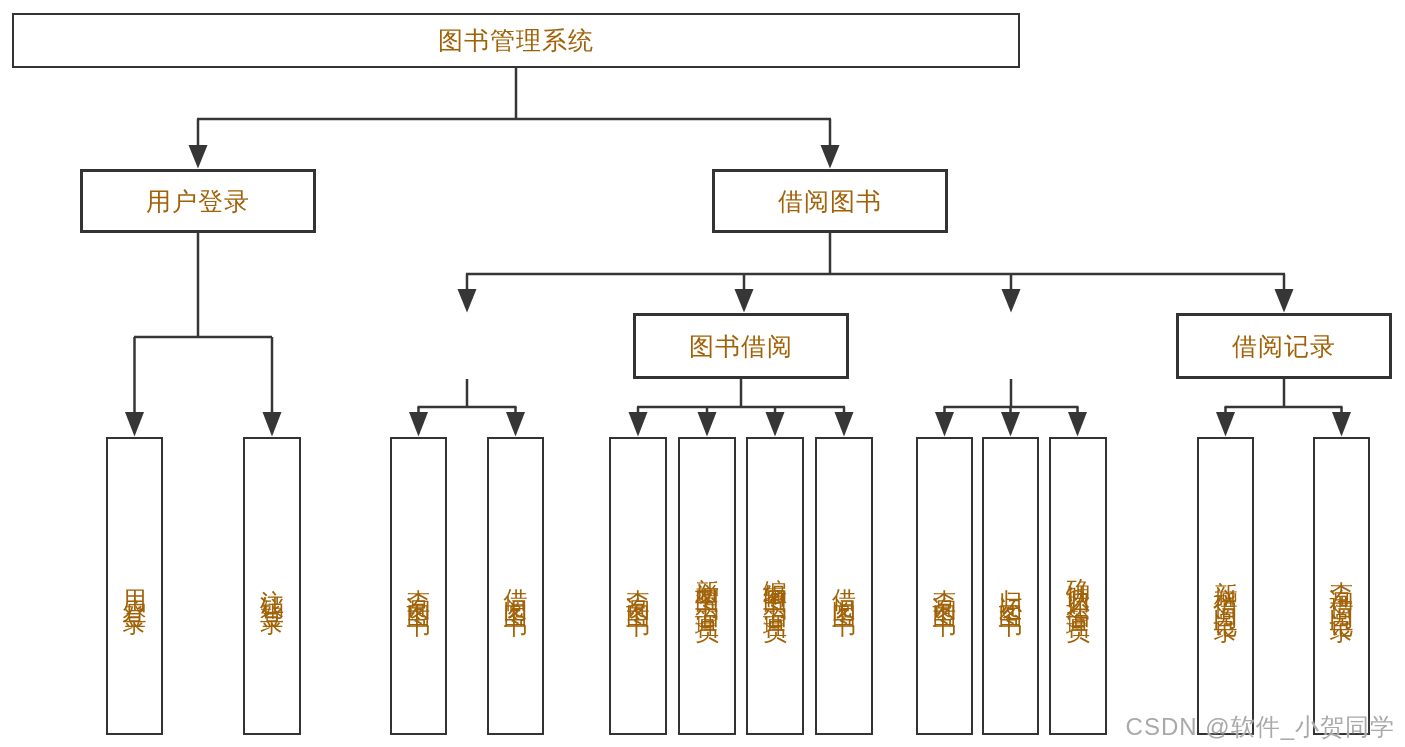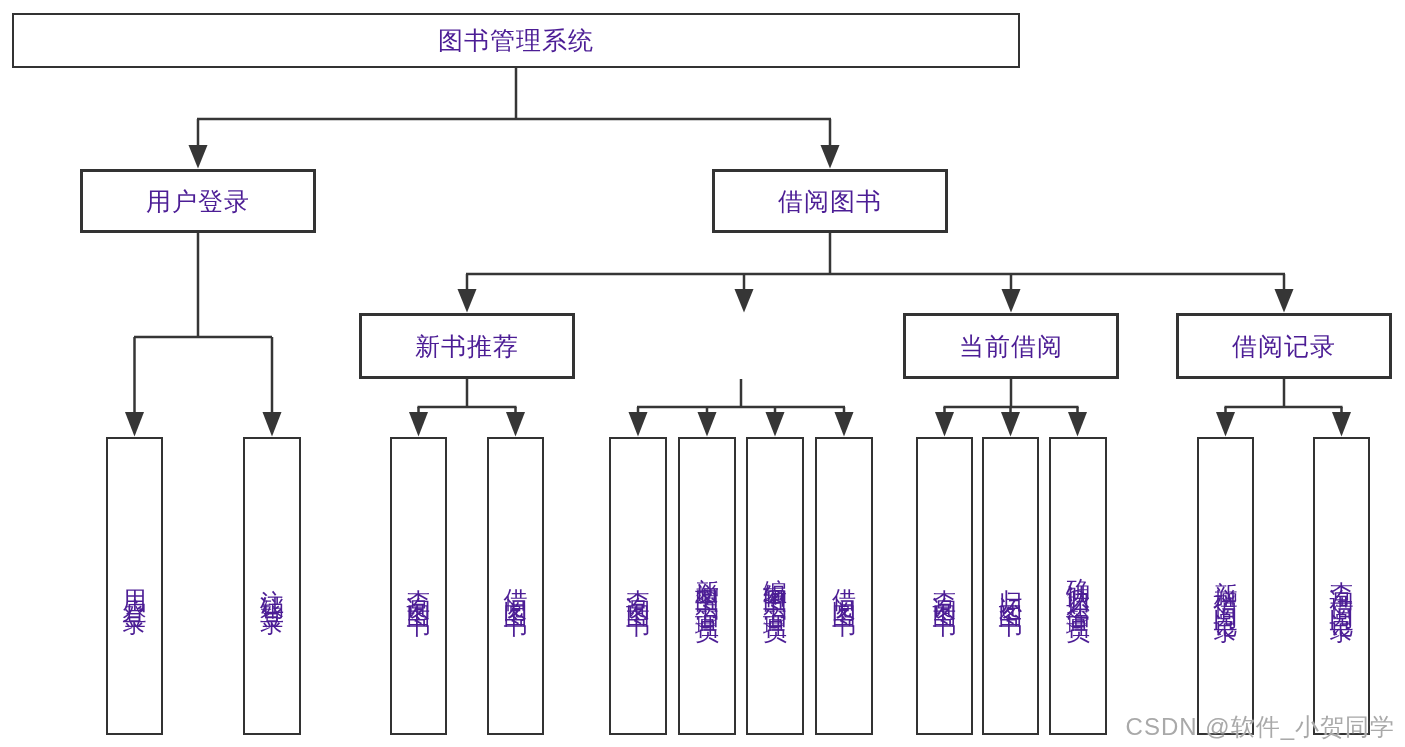--- a/index.html
+++ b/index.html
@@ -9,21 +9,21 @@
     background:#ffffff;
     overflow:hidden;
     font-family:"Liberation Sans", sans-serif;
   }
   .wires{position:absolute;left:0;top:0;width:1405px;height:747px;}
   .node{
     position:absolute;
     box-sizing:border-box;
     background:#ffffff;
     border:3px solid #333333;
-    color:#4c1d95;
+    color:#a16207;
     display:flex;align-items:center;justify-content:center;
     font-size:25px;
     letter-spacing:1px;
     white-space:nowrap;
   }
   .node.root{border-width:2px;}
   .node.v{
     border-width:2px;
     writing-mode:vertical-rl;
     text-orientation:mixed;
@@ -120,22 +120,21 @@
       <path d="M1216,412 H1235 L1225.5,436.5 Z" stroke="none" fill="#363636"></path>
       <path d="M1332,412 H1351 L1341.5,436.5 Z" stroke="none" fill="#363636"></path>
     </g>
   </svg>
 
   <div class="node root" style="left:12px;top:13px;width:1008px;height:55px">图书管理系统</div>
 
   <div class="node" style="left:80px;top:169px;width:236px;height:64px">用户登录</div>
   <div class="node" style="left:712px;top:169px;width:236px;height:64px">借阅图书</div>
 
-  <div class="node" style="left:359px;top:313px;width:216px;height:66px">新书推荐</div>
-  <div class="node" style="left:903px;top:313px;width:216px;height:66px">当前借阅</div>
+  <div class="node" style="left:633px;top:313px;width:216px;height:66px">图书借阅</div>
   <div class="node" style="left:1176px;top:313px;width:216px;height:66px">借阅记录</div>
 
   <div class="node v" style="left:106px;top:437px;width:57px;height:298px">用户登录</div>
   <div class="node v" style="left:243px;top:437px;width:58px;height:298px">注销登录</div>
 
   <div class="node v" style="left:390px;top:437px;width:57px;height:298px">查询图书</div>
   <div class="node v" style="left:487px;top:437px;width:57px;height:298px">借阅图书</div>
 
   <div class="node v" style="left:609px;top:437px;width:58px;height:298px">查询图书</div>
   <div class="node v" style="left:678px;top:437px;width:58px;height:298px;letter-spacing:6px">新增图书（管理员）</div>

